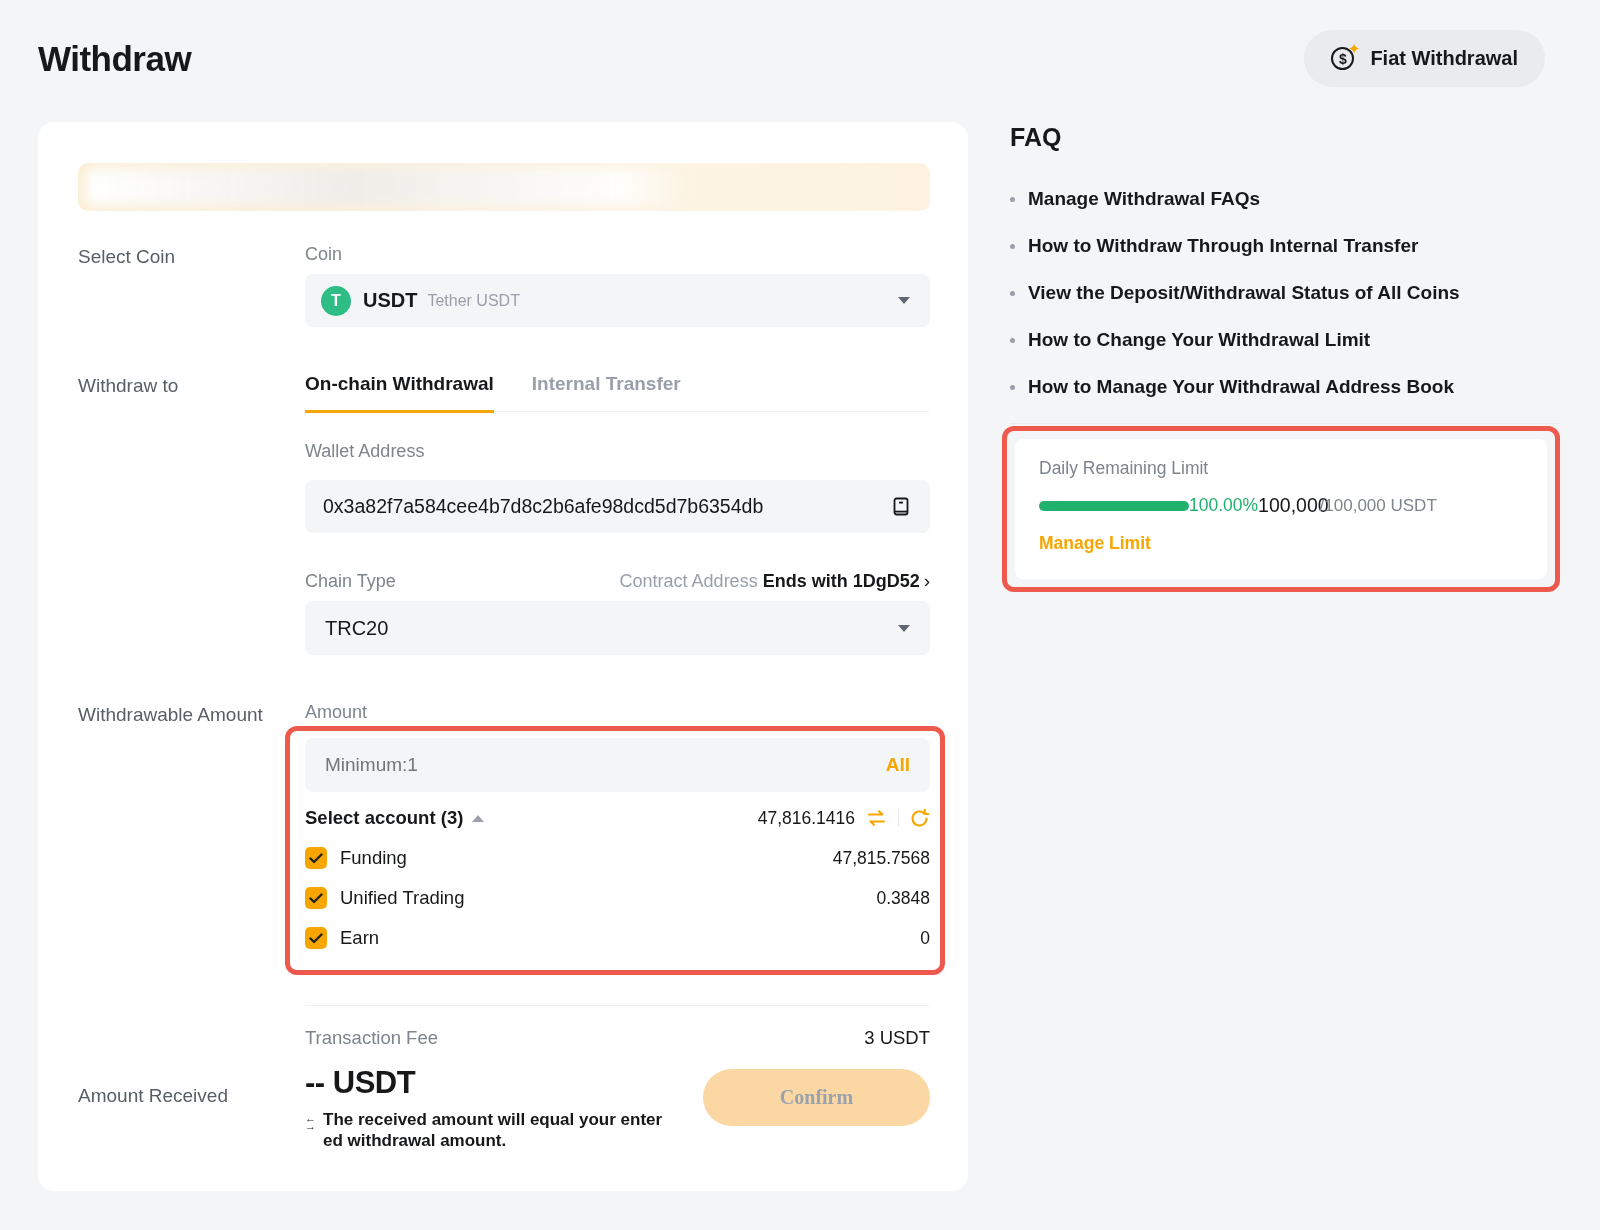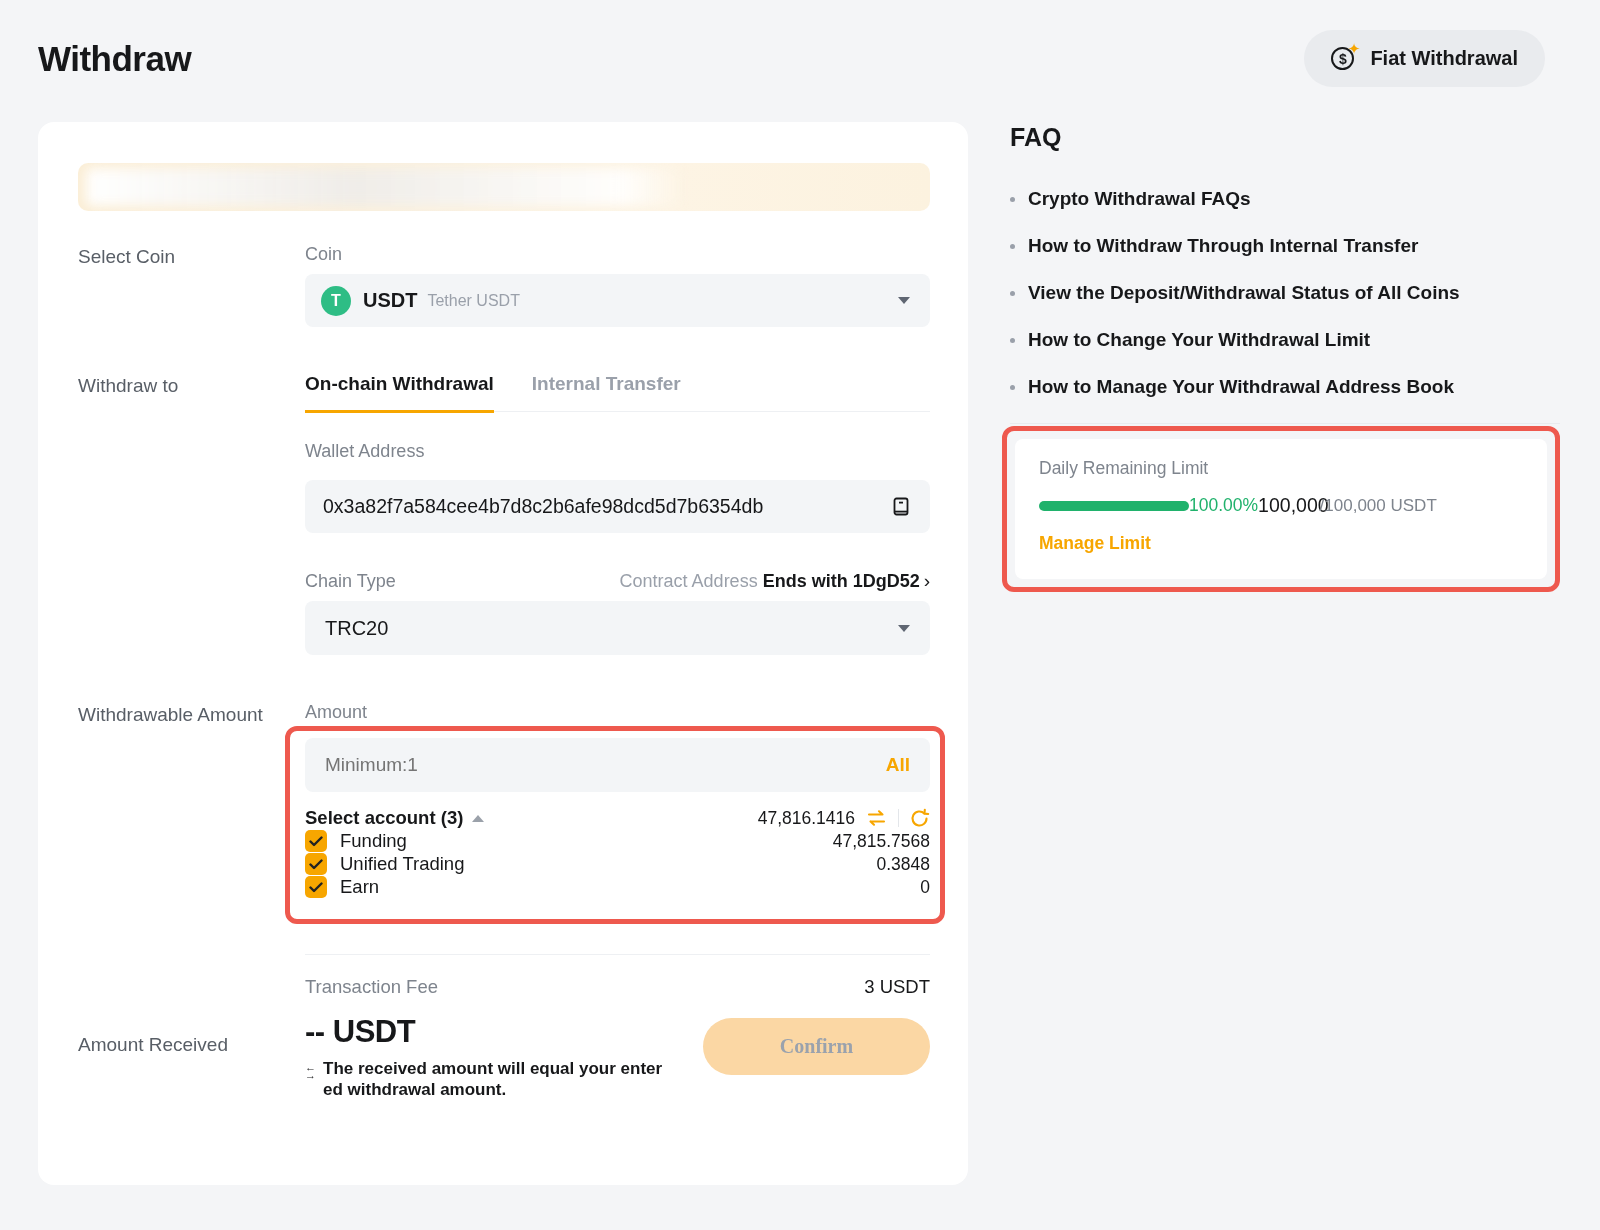--- a/index.html
+++ b/index.html
@@ -64,21 +64,21 @@
   .amount-annotation{margin-left:-20px;margin-right:-15px;margin-top:3px;padding:7px 10px 21px 15px;}
   .amount-field{height:54px;background:var(--field);border-radius:8px;display:flex;align-items:center;padding:0 20px;}
   .all-btn{color:var(--accent);font-size:19px;font-weight:700;cursor:pointer;margin-left:12px;}
 
   .acct-head{display:flex;align-items:center;margin-top:15px;font-size:18.5px;font-weight:600;cursor:pointer;}
   .tri-up{width:0;height:0;border-left:6px solid transparent;border-right:6px solid transparent;border-bottom:7px solid #9BA1AA;margin-left:9px;}
   .acct-right{margin-left:auto;display:flex;align-items:center;gap:10px;font-weight:400;font-size:17.5px;}
   .vdiv{width:1px;height:18px;background:#E3E6EA;}
   .icon-btn{display:flex;align-items:center;cursor:pointer;}
 
-  .acct-row{display:flex;align-items:center;margin-top:1px;font-size:18.5px;}
+  .acct-row{display:flex;align-items:center;margin-top:18px;font-size:18.5px;}
   .checkbox{width:22px;height:22px;border-radius:5px;background:var(--accent);margin-right:13px;display:flex;align-items:center;justify-content:center;cursor:pointer;flex:0 0 22px;}
   .balance{margin-left:auto;font-size:17.5px;}
 
   .hdiv{height:1px;background:var(--divider);margin-top:30px;}
   .fee-row{display:flex;justify-content:space-between;margin-top:21px;font-size:18.5px;}
   .fee-row .lbl{color:var(--gray-soft);}
 
   .received{margin-top:16px;}
   .received .flabel{padding-top:20px;}
   .received-body{display:flex;justify-content:space-between;align-items:flex-start;}
@@ -263,21 +263,21 @@
         </div>
       </div>
 
     </div>
 
     <div class="rightcol">
       <div class="faq-title">FAQ</div>
       <ul class="faq-list">
         <li class="faq-item">
             <span class="bullet"></span>
-            <span>Crypto Withdrawal FAQs</span>
+            <span>Manage Withdrawal FAQs</span>
           </li>
         <li class="faq-item">
             <span class="bullet"></span>
             <span>How to Withdraw Through Internal Transfer</span>
           </li>
         <li class="faq-item">
             <span class="bullet"></span>
             <span>View the Deposit/Withdrawal Status of All Coins</span>
           </li>
         <li class="faq-item">

